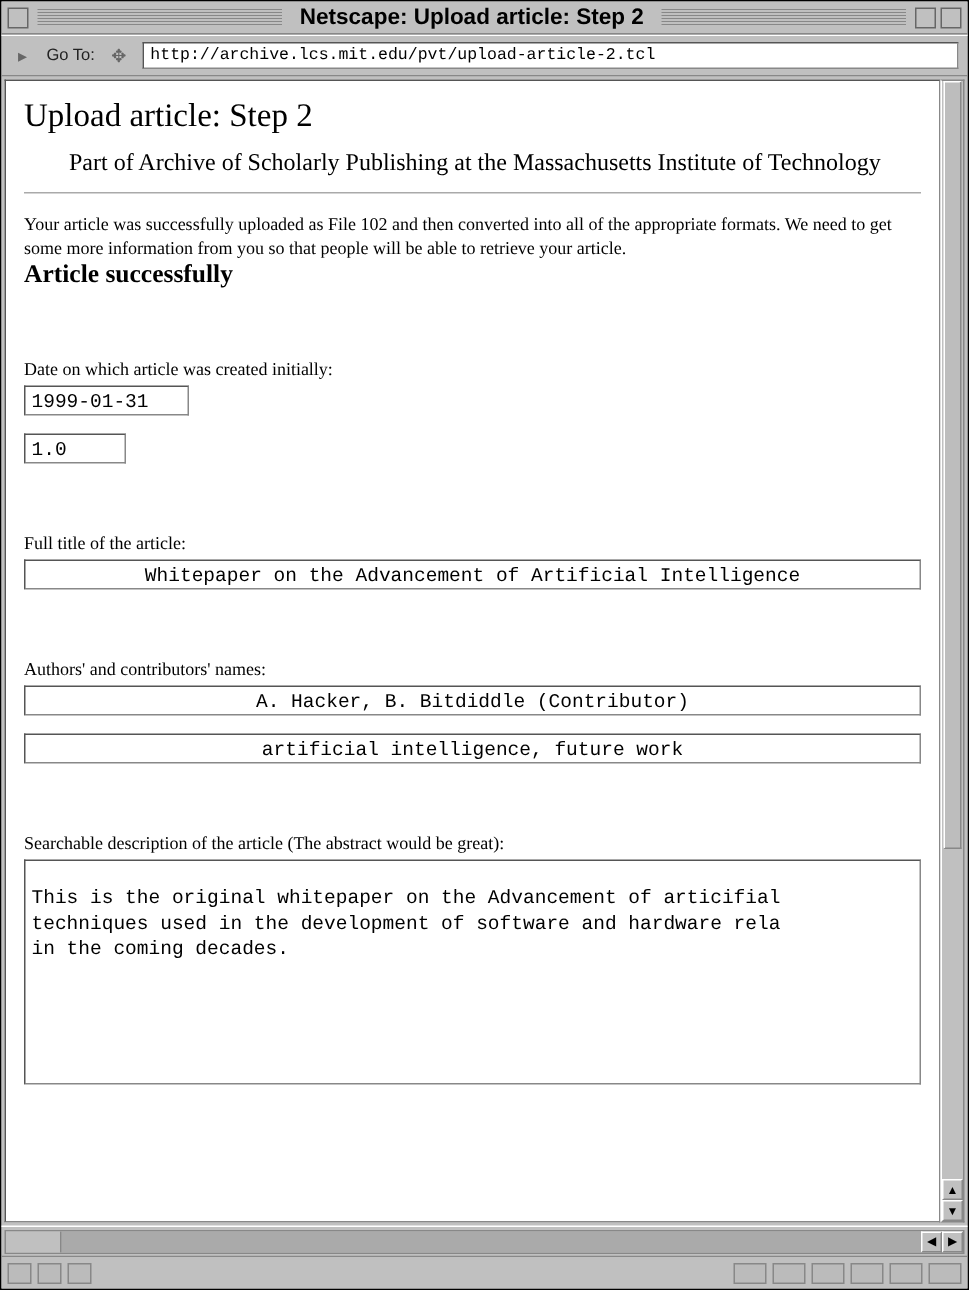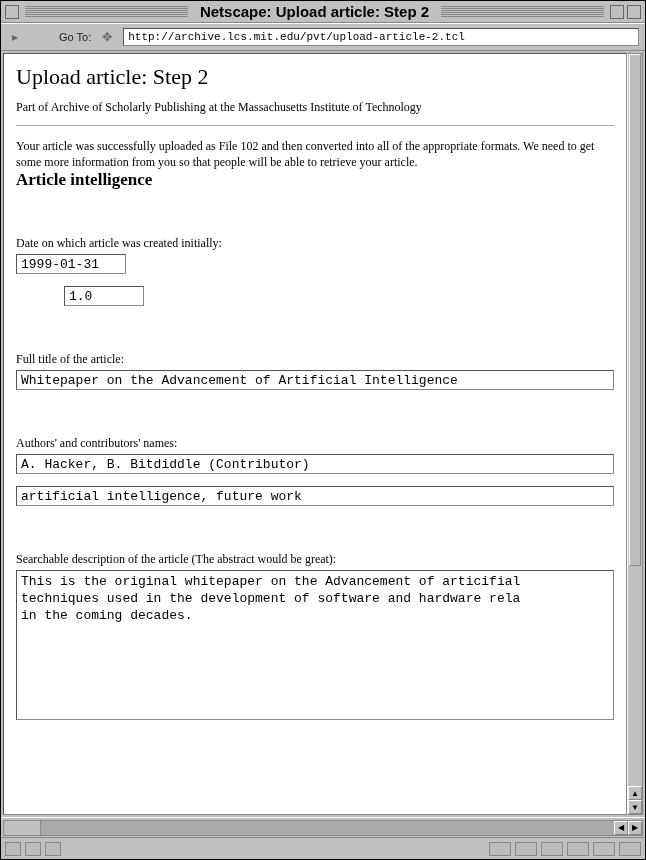--- a/index.html
+++ b/index.html
@@ -73,21 +73,20 @@
       border-bottom: 1px solid #888;
       display: flex;
       align-items: center;
       padding: 0 6px;
       gap: 8px;
     }
     .goto-label {
       font-family: "Helvetica", Arial, sans-serif;
       font-size: 11px;
       color: #222;
-      margin-left: 28px;
     }
     .toolbar-icon {
       width: 16px;
       height: 16px;
       display: inline-flex;
       align-items: center;
       justify-content: center;
       font-size: 12px;
       color: #666;
     }
@@ -217,22 +216,23 @@
       height: 14px;
       border: 1px solid #888;
       background: #bbb;
     }
     h1.page-title {
       font-size: 22px;
       font-weight: normal;
       margin-bottom: 10px;
     }
     .subtitle {
-      font-size: 12px;
+      font-size: 16px;
       margin-bottom: 10px;
+      margin-left: 30px;
     }
     hr.divider {
       border: none;
       border-top: 1px solid #aaa;
       margin: 4px 0 12px 0;
     }
     .intro {
       font-size: 12px;
       line-height: 1.35;
       margin-bottom: 0;
@@ -257,35 +257,35 @@
       border: 1px solid #888;
       border-top-color: #555;
       border-left-color: #555;
       padding: 2px 4px;
       height: 20px;
     }
     .text-input.short {
       width: 110px;
     }
     .text-input.tiny {
-      width: 80px;
-      margin-left: 48px;
+      width: 68px;
     }
     .text-input.full {
       width: 100%;
       display: block;
+      text-align: center;
     }
     .textarea-input {
       font-family: "Courier New", monospace;
       font-size: 13px;
       background: #fff;
       border: 1px solid #888;
       border-top-color: #555;
       border-left-color: #555;
-      padding: 3px 4px;
+      padding: 17px 4px;
       width: 100%;
       height: 150px;
       resize: none;
       line-height: 1.3;
       white-space: pre;
       overflow: hidden;
     }
     .submit-area {
       border-top: 1px solid #ccc;
       padding-top: 10px;
@@ -327,21 +327,21 @@
   </div>
 
   <div class="content-wrap">
     <div class="content">
 
       <h1 class="page-title">Upload article: Step 2</h1>
       <div class="subtitle">Part of Archive of Scholarly Publishing at the Massachusetts Institute of Technology</div>
       <hr class="divider">
       <div class="intro">Your article was successfully uploaded as File 102 and then converted into all of the appropriate formats. We need to get some more information from you so that people will be able to retrieve your article.</div>
 
-      <h2 class="section-title">Article intelligence</h2>
+      <h2 class="section-title">Article successfully</h2>
 
       <div class="field-group">
         <div class="field-label">Date on which article was created initially:</div>
         <input type="text" class="text-input short" value="1999-01-31" style="">
       </div>
 
       <div class="field-group">
         <input type="text" class="text-input tiny" value="1.0" style="">
       </div>
 

